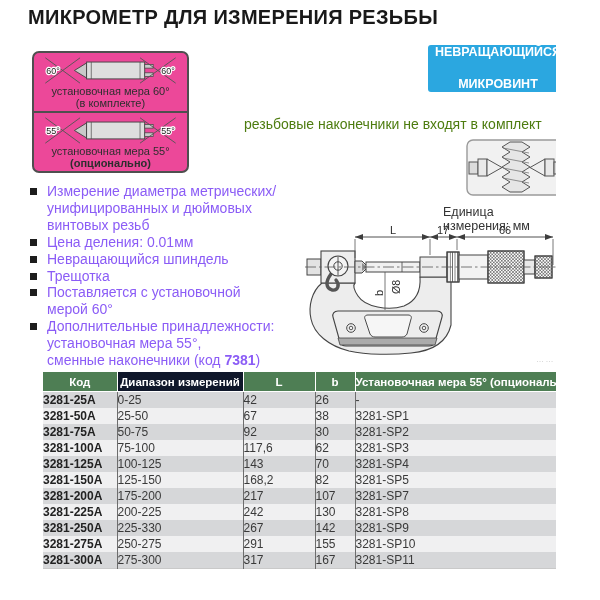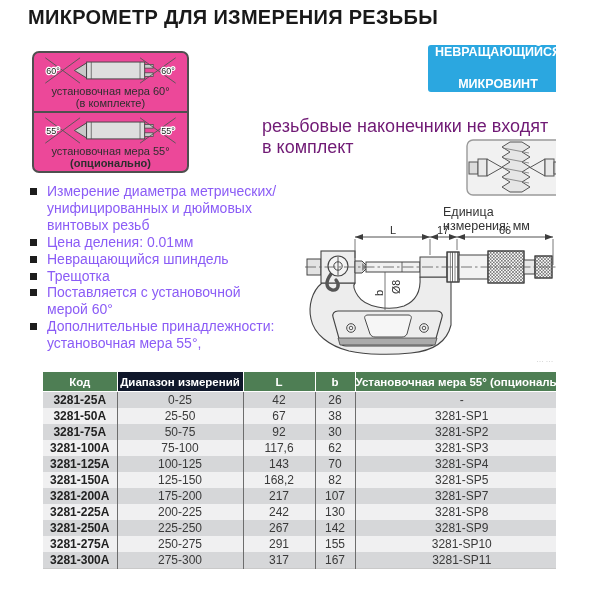--- a/index.html
+++ b/index.html
@@ -17,37 +17,37 @@
   .std-caption{font-size:11px;line-height:12px;color:#2e2e2e;text-align:center;}
   .std-note{font-size:11px;line-height:12px;color:#2e2e2e;text-align:center;}
   .std-note.bold{font-weight:700;}
   .ang{font-size:9.5px;fill:#222;paint-order:stroke;stroke:#fff;stroke-width:2.5px;}
 
   
   .badge{left:428px;top:45px;width:140px;height:47px;border-radius:3px;background:#2BA7E0;color:#fff;
          font-weight:700;font-size:12.5px;line-height:15px;display:flex;flex-direction:column;
          justify-content:space-between;text-align:center;gap:1px;}
 
-  .tips-note{left:244px;top:116px;font-size:18px;color:#701a75;margin-left:18px;}
+  .tips-note{left:244px;top:116px;font-size:14px;color:#4d7c0f;}
 
   .unit-label{left:443px;top:205px;font-size:12.5px;color:#333;}
 
   
   .features{left:28px;top:183px;width:302px;font-size:14px;line-height:16.9px;color:#8b5cf6;}
   .feature-item{display:flex;}
   .bullet{width:7px;height:7px;background:#1d1d1d;margin:5px 10px 0 2px;flex:none;}
   .feature-text{flex:1;}
 
   
   table.spec{left:43px;top:372px;width:525px;border-collapse:collapse;table-layout:fixed;position:absolute;
              border-bottom:1px solid #c9c9c9;}
   table.spec th{background:#4E7E54;color:#fff;font-size:11.5px;font-weight:700;height:19px;padding:0;
                 border-left:1px solid #fff;border-bottom:1px solid #fff;white-space:nowrap;overflow:hidden;}
   table.spec th:first-child{border-left:none;margin-top:25px;}
-  table.spec td{font-size:12px;color:#3a3a3a;text-align:center;height:16px;padding:0;
+  table.spec td{font-size:12px;color:#3a3a3a;text-align:left;height:16px;padding:0;
                 border-left:1.5px solid #6d6d6d;white-space:nowrap;}
   table.spec td:first-child{border-left:none;font-weight:700;color:#222;}
   table.spec tbody tr:nth-child(odd) td{background:#D6D7D9;}
   table.spec tbody tr:nth-child(even) td{background:#F0F0F1;}
 
   .dots{left:536px;top:355px;font-size:8px;letter-spacing:1.5px;color:#c2c2c2;}
   svg text{font-family:"Liberation Sans",sans-serif;}
 </style>
 </head>
 <body>
@@ -149,20 +149,21 @@
         <div class="feature-text">
           <div><span>Поставляется с установочной</span></div>
           <div><span>мерой 60°</span></div>
         </div>
       </div>
       <div class="feature-item">
         <span class="bullet"></span>
         <div class="feature-text">
           <div><span>Дополнительные принадлежности:</span></div>
           <div><span>установочная мера 55°,</span></div>
+          <div><span>сменные наконечники (код </span><span style="font-weight: 700;">7381</span><span>)</span></div>
         </div>
       </div>
     </div>
 
   <svg class="abs" style="left:305px;top:224px" width="295" height="150" viewBox="0 0 295 150">
     <defs>
       <pattern id="knurl" width="3.2" height="3.2" patternUnits="userSpaceOnUse">
         <path d="M0,3.2 L3.2,0 M0,0 L3.2,3.2" stroke="#4a4a4a" stroke-width="0.6" fill="none"></path>
       </pattern>
       <pattern id="ribs" width="2.4" height="4" patternUnits="userSpaceOnUse">
@@ -298,21 +299,21 @@
         </tr>
         <tr>
           <td>3281-225A</td>
           <td>200-225</td>
           <td>242</td>
           <td>130</td>
           <td>3281-SP8</td>
         </tr>
         <tr>
           <td>3281-250A</td>
-          <td>225-250</td>
+          <td>225-330</td>
           <td>267</td>
           <td>142</td>
           <td>3281-SP9</td>
         </tr>
         <tr>
           <td>3281-275A</td>
           <td>250-275</td>
           <td>291</td>
           <td>155</td>
           <td>3281-SP10</td>

